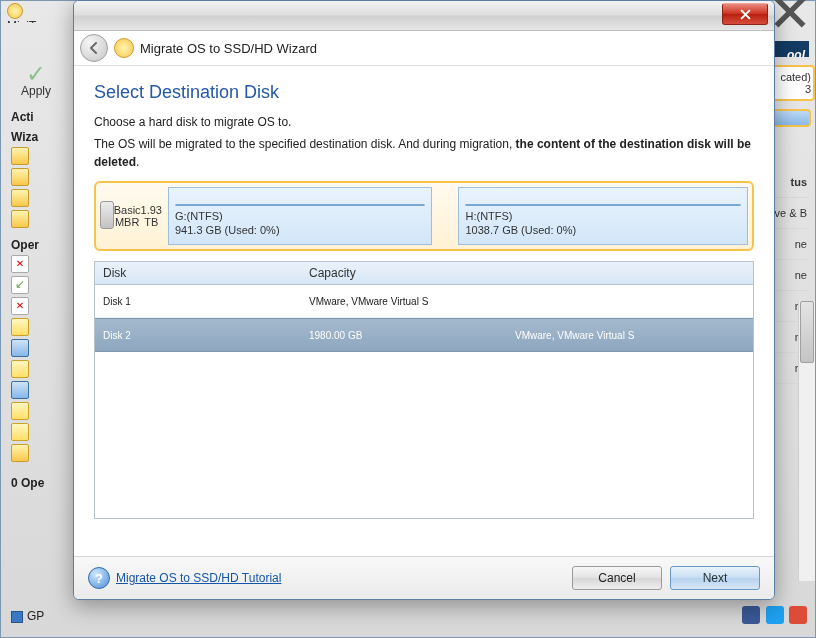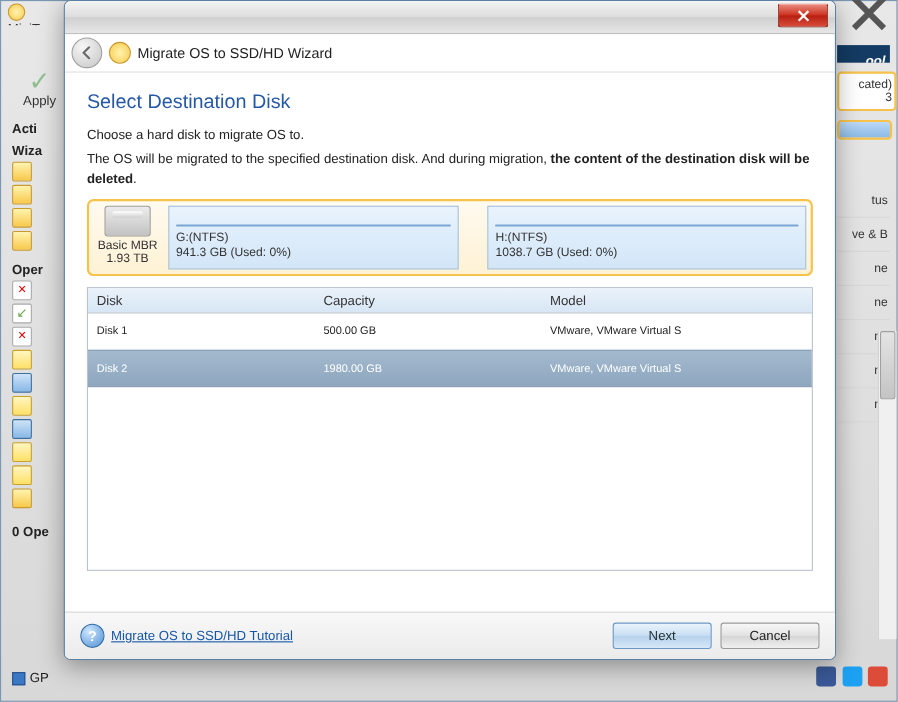--- a/index.html
+++ b/index.html
@@ -178,21 +178,21 @@
   top:0; left:1px; right:1px;
   height: 60px;
   background: linear-gradient(#e4e4e4,#c4c4c4);
   border:1px solid #a0a0a0;
   border-radius:2px;
 }
 
 
 .wizard {
   position: absolute;
-  left: 58px;
+  left: 73px;
   top: 0px;
   width: 700px;
   height: 598px;
   background: #fff;
   border: 1px solid #5a7fa3;
   border-radius: 6px;
   box-shadow: 0 6px 22px rgba(0,0,0,0.35);
   overflow: hidden;
 }
 
@@ -266,23 +266,23 @@
   border-radius: 6px;
   padding: 4px;
   background: linear-gradient(#fffaf0,#fff2d4);
   display: flex;
   gap: 6px;
   height: 58px;
 }
 .disk-icon-box {
   width: 62px;
   display: flex;
-  flex-direction: column;
-  align-items: center;
-  justify-content: flex-start;
+  flex-direction: row;
+  align-items: center;
+  justify-content: flex-end;
   font-size: 11px;
   color: #333;
   text-align: center;
 }
 .disk-icon {
   width: 40px; height: 26px;
   background: linear-gradient(#ececec,#c2c2c2);
   border: 1px solid #9a9a9a;
   border-radius: 3px;
   position: relative;
@@ -435,21 +435,21 @@
   </div>
 
   <div class="bg-right-panel">
     <div class="bg-tool-logo">ool</div>
     <div class="bg-right-box">
       <div>cated)</div>
       <div>3</div>
     </div>
     <div class="bg-right-small-bar"></div>
     <div class="bg-right-col">
-      <div class="bg-right-col-item" style="font-weight:normal;">tus</div>
+      <div class="bg-right-col-item" style="font-weight:bold;">tus</div>
       <div class="bg-right-col-item">ve &amp; B</div>
       <div class="bg-right-col-item">ne</div>
       <div class="bg-right-col-item">ne</div>
       <div class="bg-right-col-item">ne</div>
       <div class="bg-right-col-item">ne</div>
       <div class="bg-right-col-item">ne</div>
     </div>
   </div>
   <div class="bg-scroll">
     <div class="bg-scroll-thumb"></div>
@@ -510,35 +510,33 @@
         <div class="part-bar"></div>
         <div class="part-label">H:(NTFS)</div>
         <div class="part-label">1038.7 GB (Used: 0%)</div>
       </div>
     </div>
 
     <div class="disk-table">
       <div class="dt-head">
         <div class="col-disk">Disk</div>
         <div class="col-cap">Capacity</div>
-        <div class="col-model">Model</div>
       </div>
       <div class="dt-row">
         <div class="col-disk">Disk 1</div>
-        <div class="col-cap">500.00 GB</div>
         <div class="col-model">VMware, VMware Virtual S</div>
       </div>
       <div class="dt-row selected">
         <div class="col-disk">Disk 2</div>
         <div class="col-cap">1980.00 GB</div>
         <div class="col-model">VMware, VMware Virtual S</div>
       </div>
     </div>
   </div>
 
   <div class="footer">
     <div class="help-icon">?</div>
     <a class="tutorial-link">Migrate OS to SSD/HD Tutorial</a>
     <div class="footer-spacer"></div>
+    <div class="btn btn-default">Cancel</div>
     <div class="btn btn-primary">Next</div>
-    <div class="btn btn-default">Cancel</div>
   </div>
 </div>
 
 </body></html>

